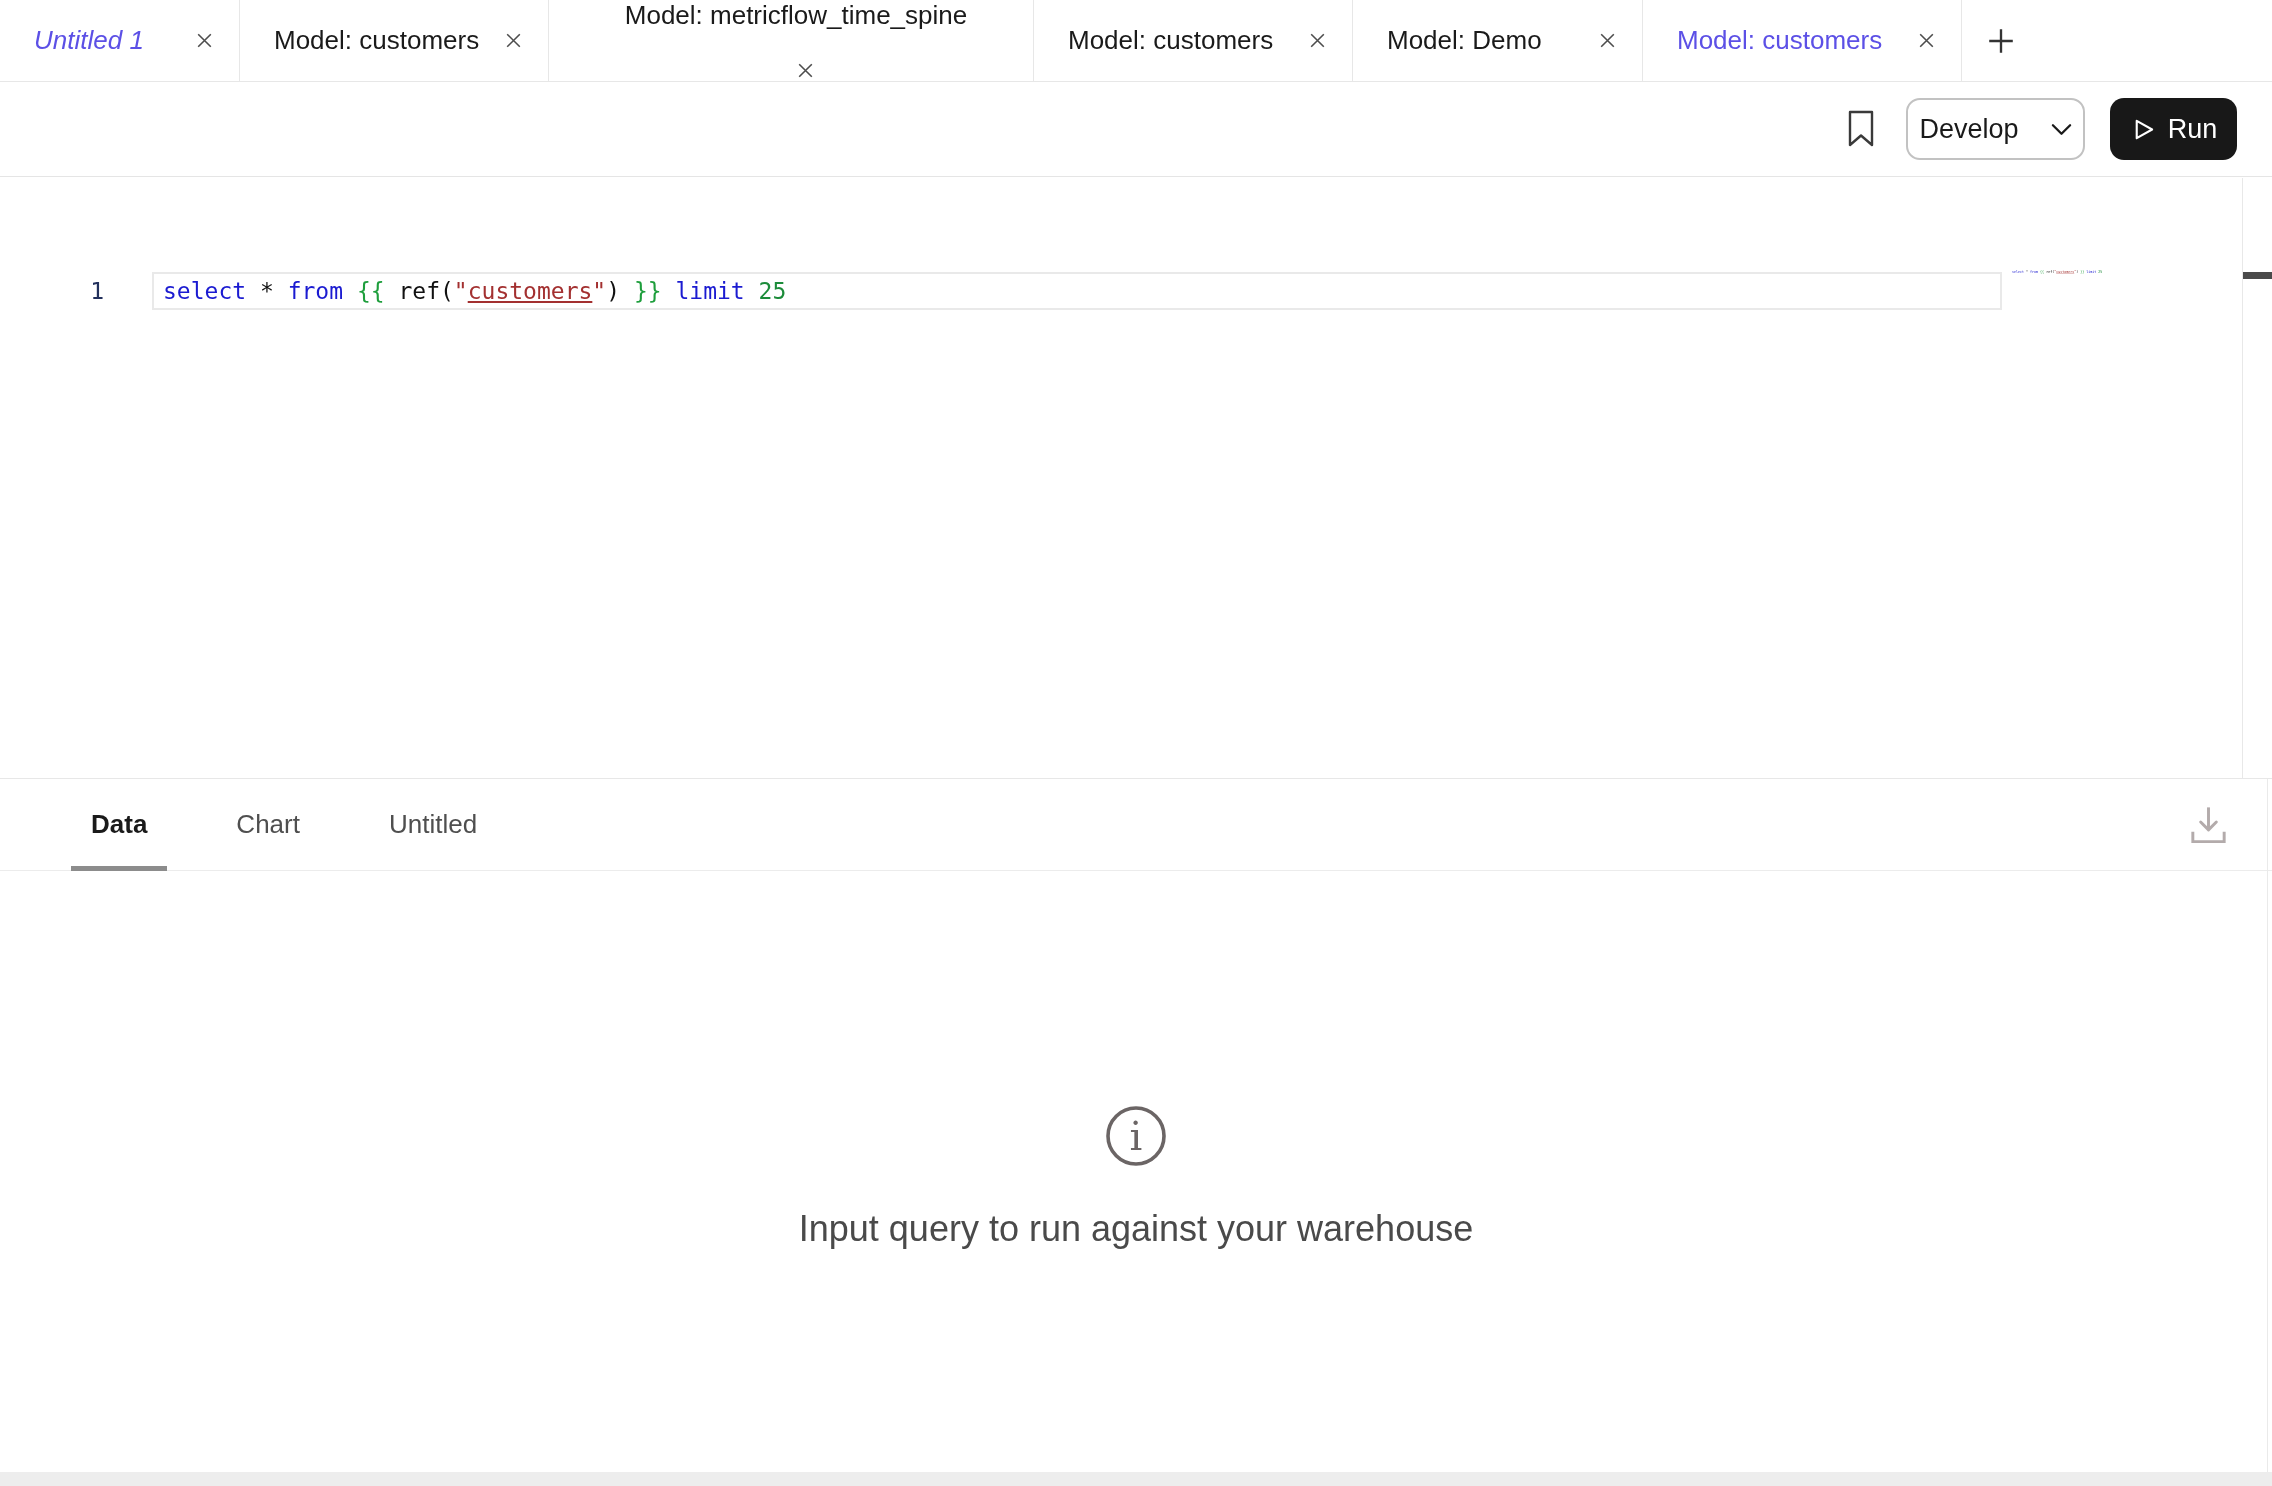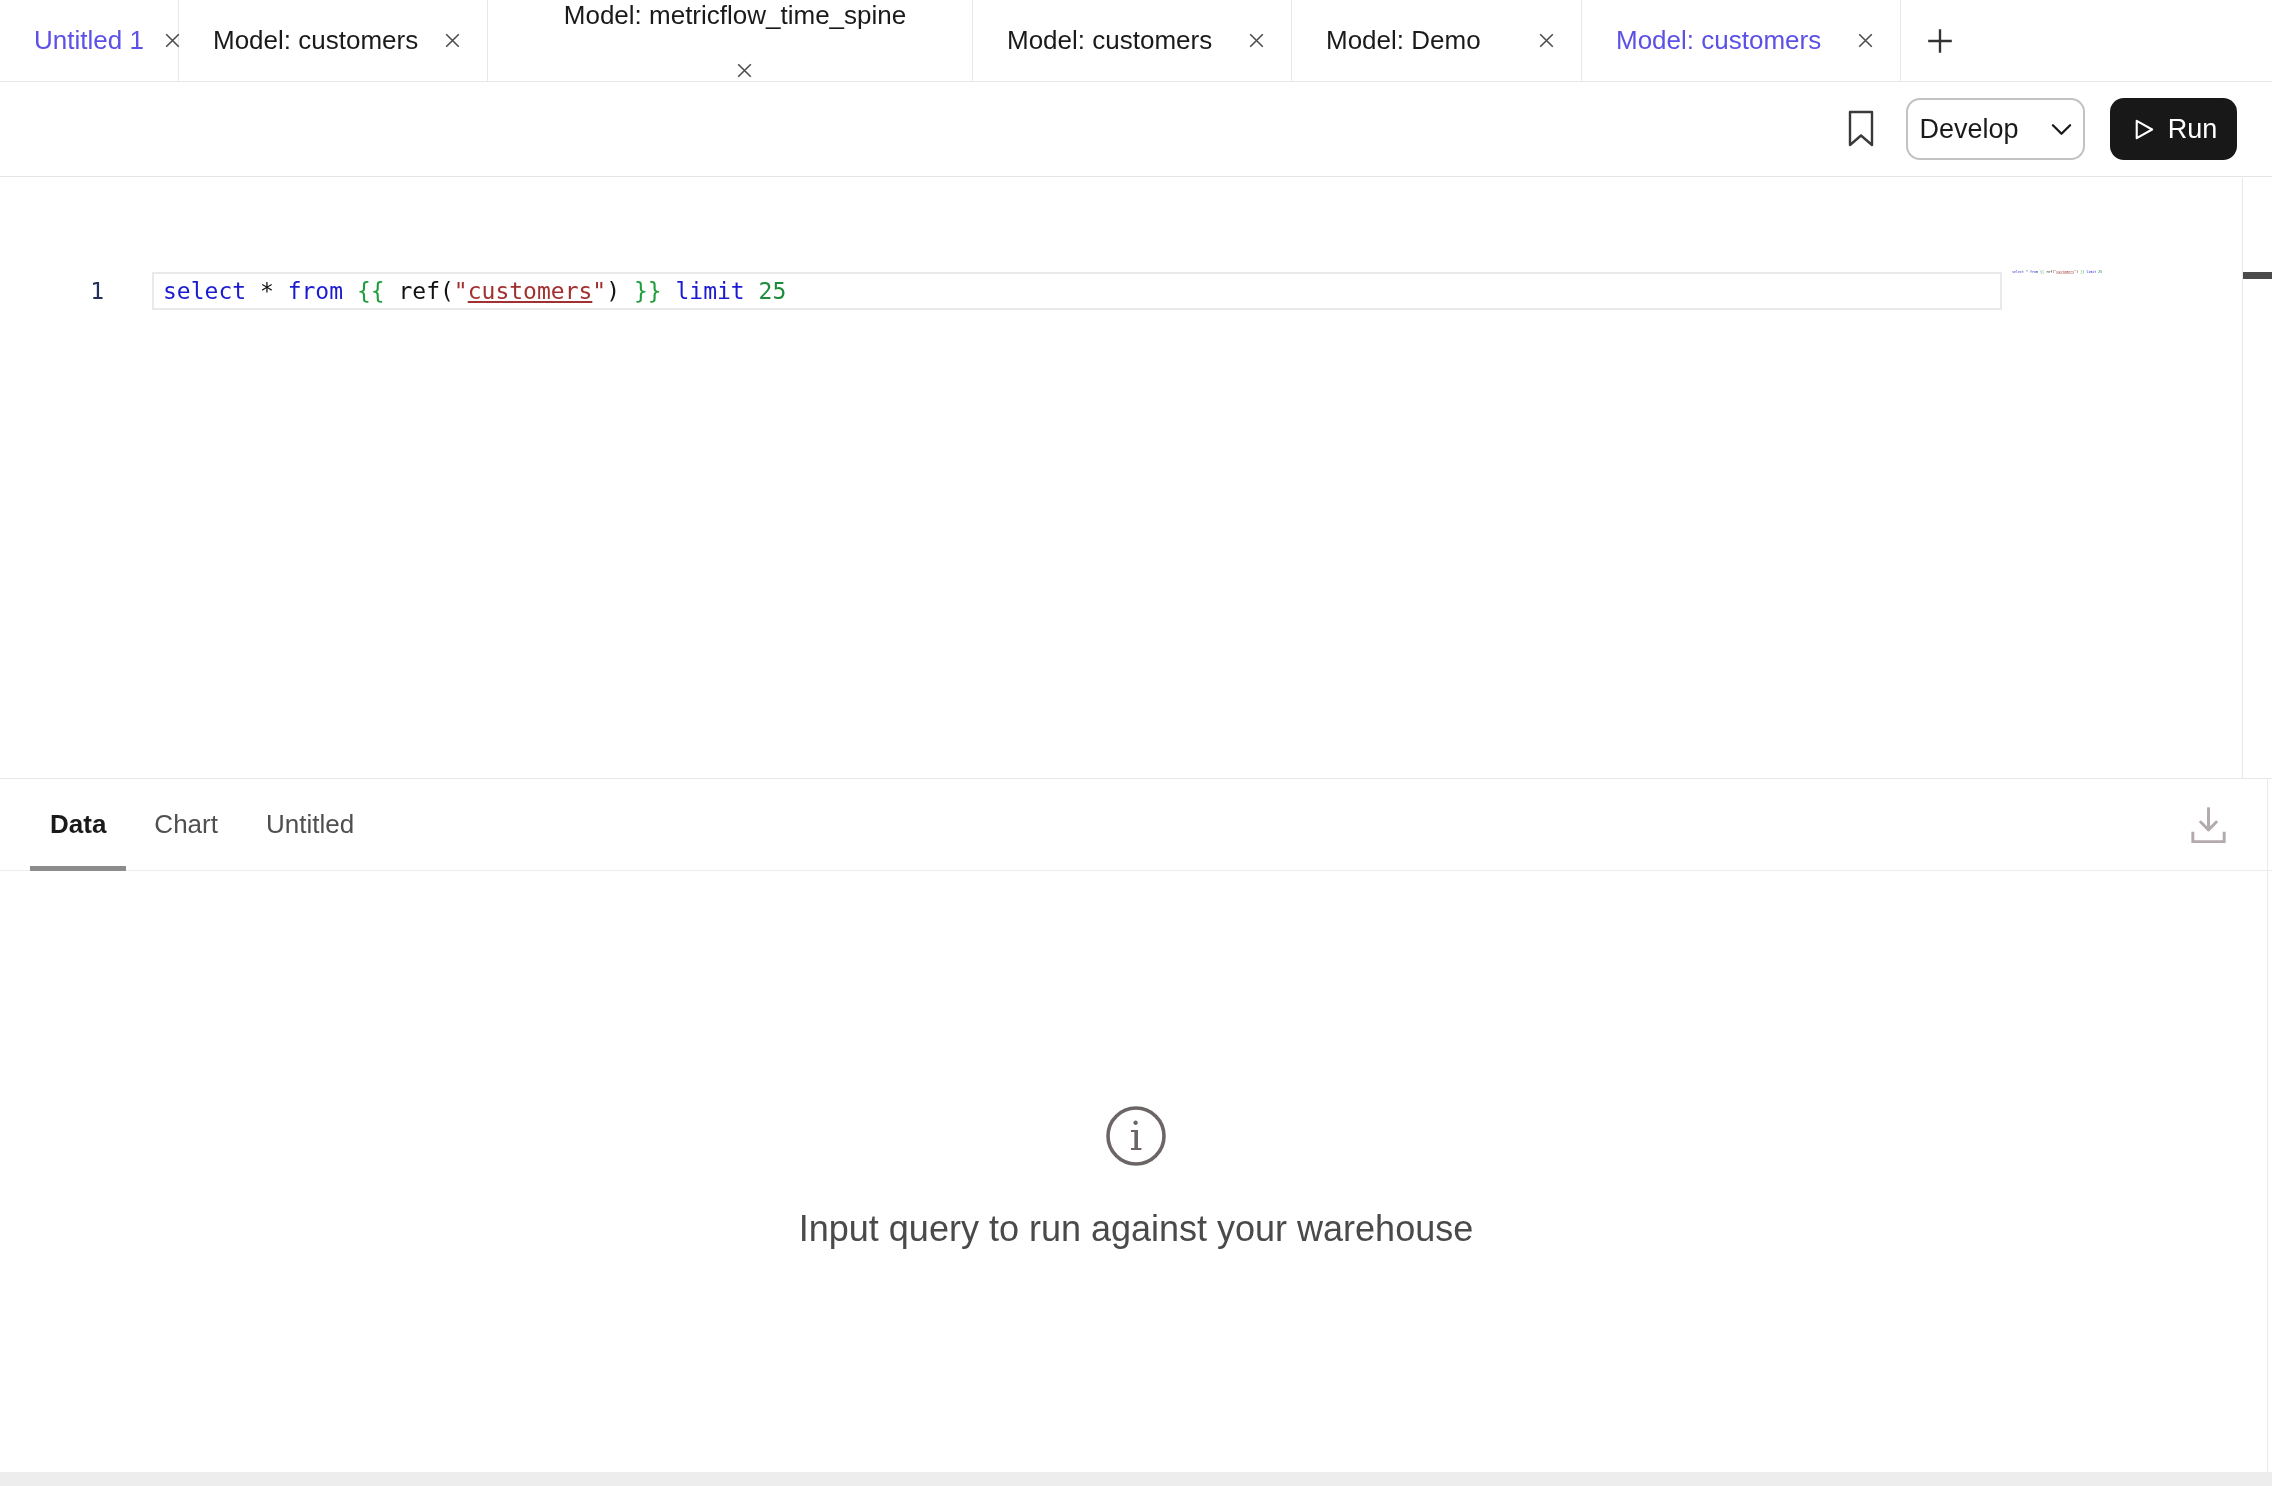--- a/index.html
+++ b/index.html
@@ -8,21 +8,21 @@
   svg { display: block; }
 
   
   .tabbar { position: absolute; top: 0; left: 0; right: 0; height: 82px;
     border-bottom: 1px solid #e7e7e7; display: flex; background: #fff; }
   .tab { display: flex; align-items: center; justify-content: space-between;
     padding: 0 24px 0 34px; border-right: 1px solid #e7e7e7; font-size: 26px;
     color: #1a1a1a; cursor: default; }
   .tab .tab-label { white-space: nowrap; }
   .tab.accent .tab-label { color: #5c50e6; }
-  .t1 { width: 179px; } .t2 { width: 309px; } .t3 { width: 485px; flex-direction: column; }
+  .t1 { width: 240px; font-style: italic; } .t2 { width: 309px; } .t3 { width: 485px; flex-direction: column; }
   .t4 { width: 319px; } .t5 { width: 290px; gap: 18px; } .t6 { width: 319px; }
   .close-x { margin-left: 18px; flex: 0 0 auto; }
   .add-tab { width: 78px; display: flex; align-items: center; justify-content: center; }
 
   
   .topbar { position: absolute; top: 82px; left: 0; right: 0; height: 95px;
     border-bottom: 1px solid #e5e5e5; display: flex; align-items: center;
     justify-content: flex-end; padding-right: 35px; background: #fff; }
   .bookmark-btn { margin-right: 30px; display: flex; align-items: center; }
   .develop-btn { height: 62px; width: 179px; border: 2px solid #c2c2c2; border-radius: 14px;
@@ -68,21 +68,21 @@
     border-left: 1px solid #e8e8e8; background: #fff; }
   .scroll-thumb { position: absolute; top: 94px; right: 0; width: 29px; height: 7px;
     background: #4a4a4a; }
 
   
   .results { position: absolute; top: 778px; left: 0; right: 0; bottom: 0;
     border-top: 1px solid #e7e7e7; background: #fff; }
   .results-tabs { position: relative; height: 92px; border-bottom: 1px solid #ececec;
     display: flex; align-items: stretch; padding-left: 50px; gap: 48px; }
   .rtab { position: relative; display: flex; align-items: center; font-size: 26px;
-    color: #4f4f4f; }
+    color: #4f4f4f; margin-left: 41px; }
   .rtab.active { color: #1a1a1a; font-weight: 600; }
   .rtab.active::after { content: ""; position: absolute; left: -20px; right: -20px;
     bottom: -1px; height: 5px; background: #8c8c8c; }
   .download-btn { position: absolute; right: 40px; top: 50%; transform: translateY(-50%); }
   .results-right-line { position: absolute; top: 0; bottom: 0; right: 4px; width: 1px;
     background: #eaeaea; }
   .empty-state { position: absolute; top: 325px; left: 0; right: 0; text-align: center; }
   .empty-state .icon-wrap { display: inline-block; }
   .empty-msg { margin-top: 36px; font-size: 36px; font-weight: 500; color: #4a4a4a; }
 

